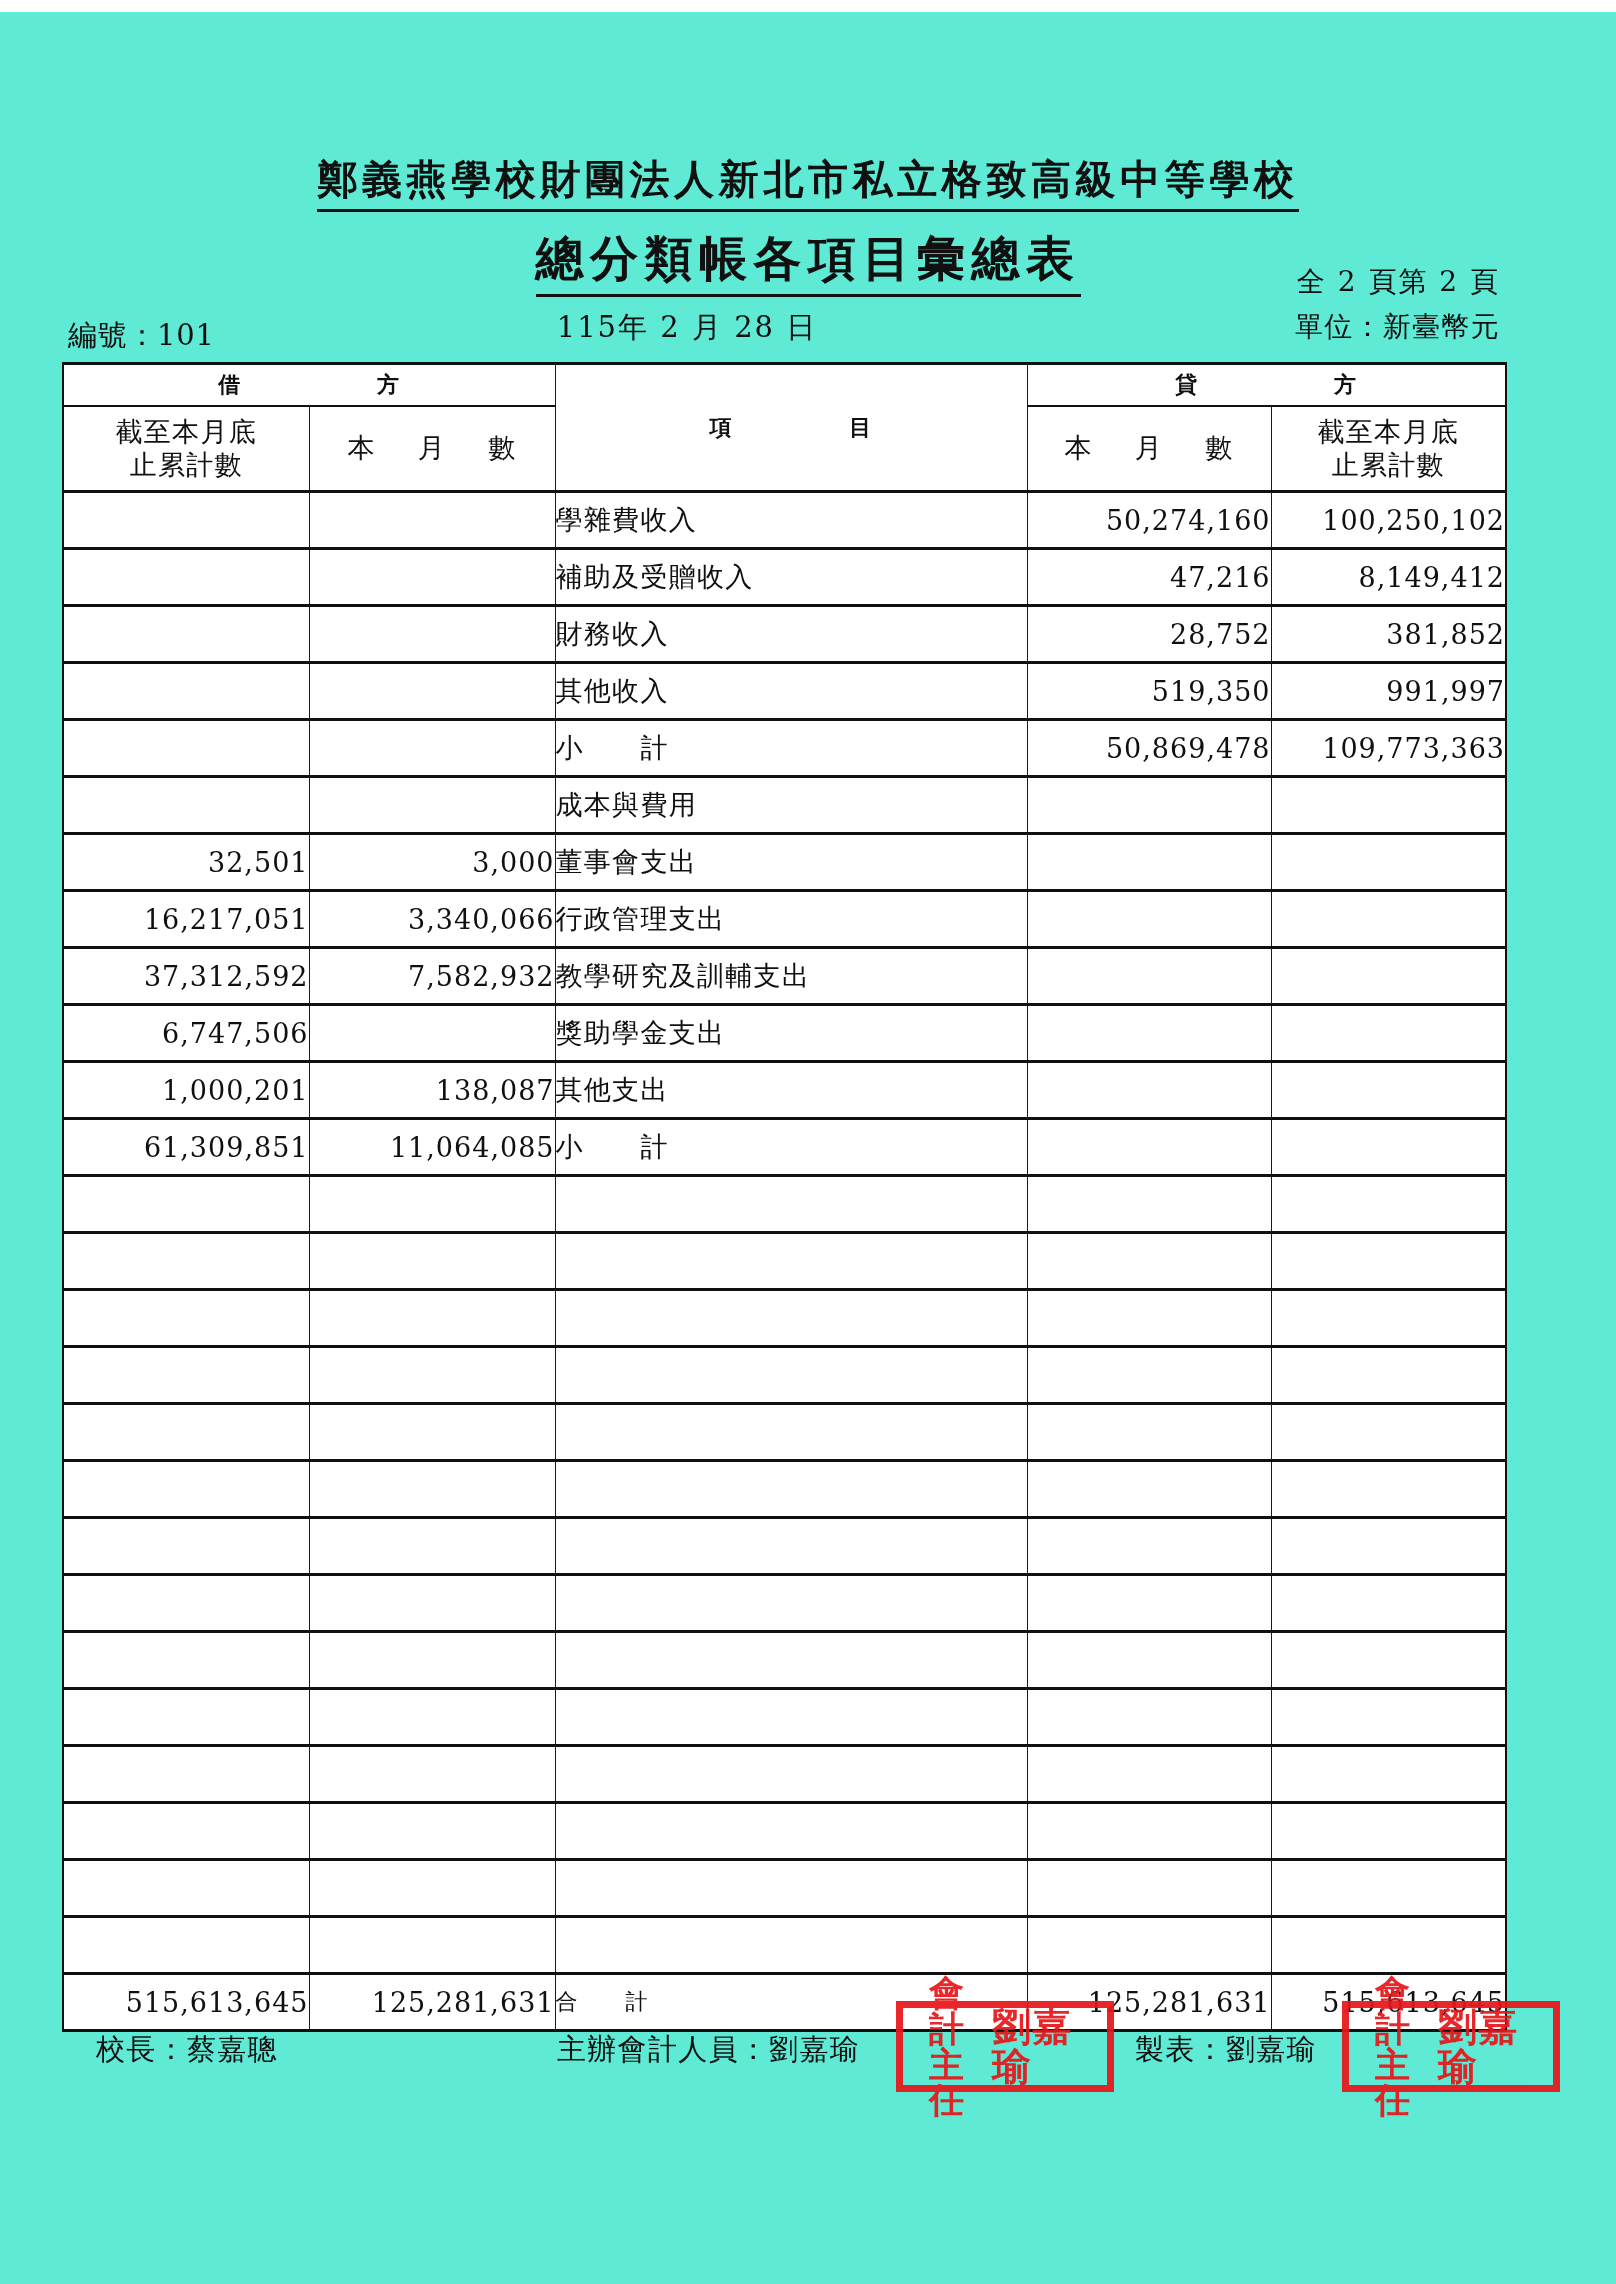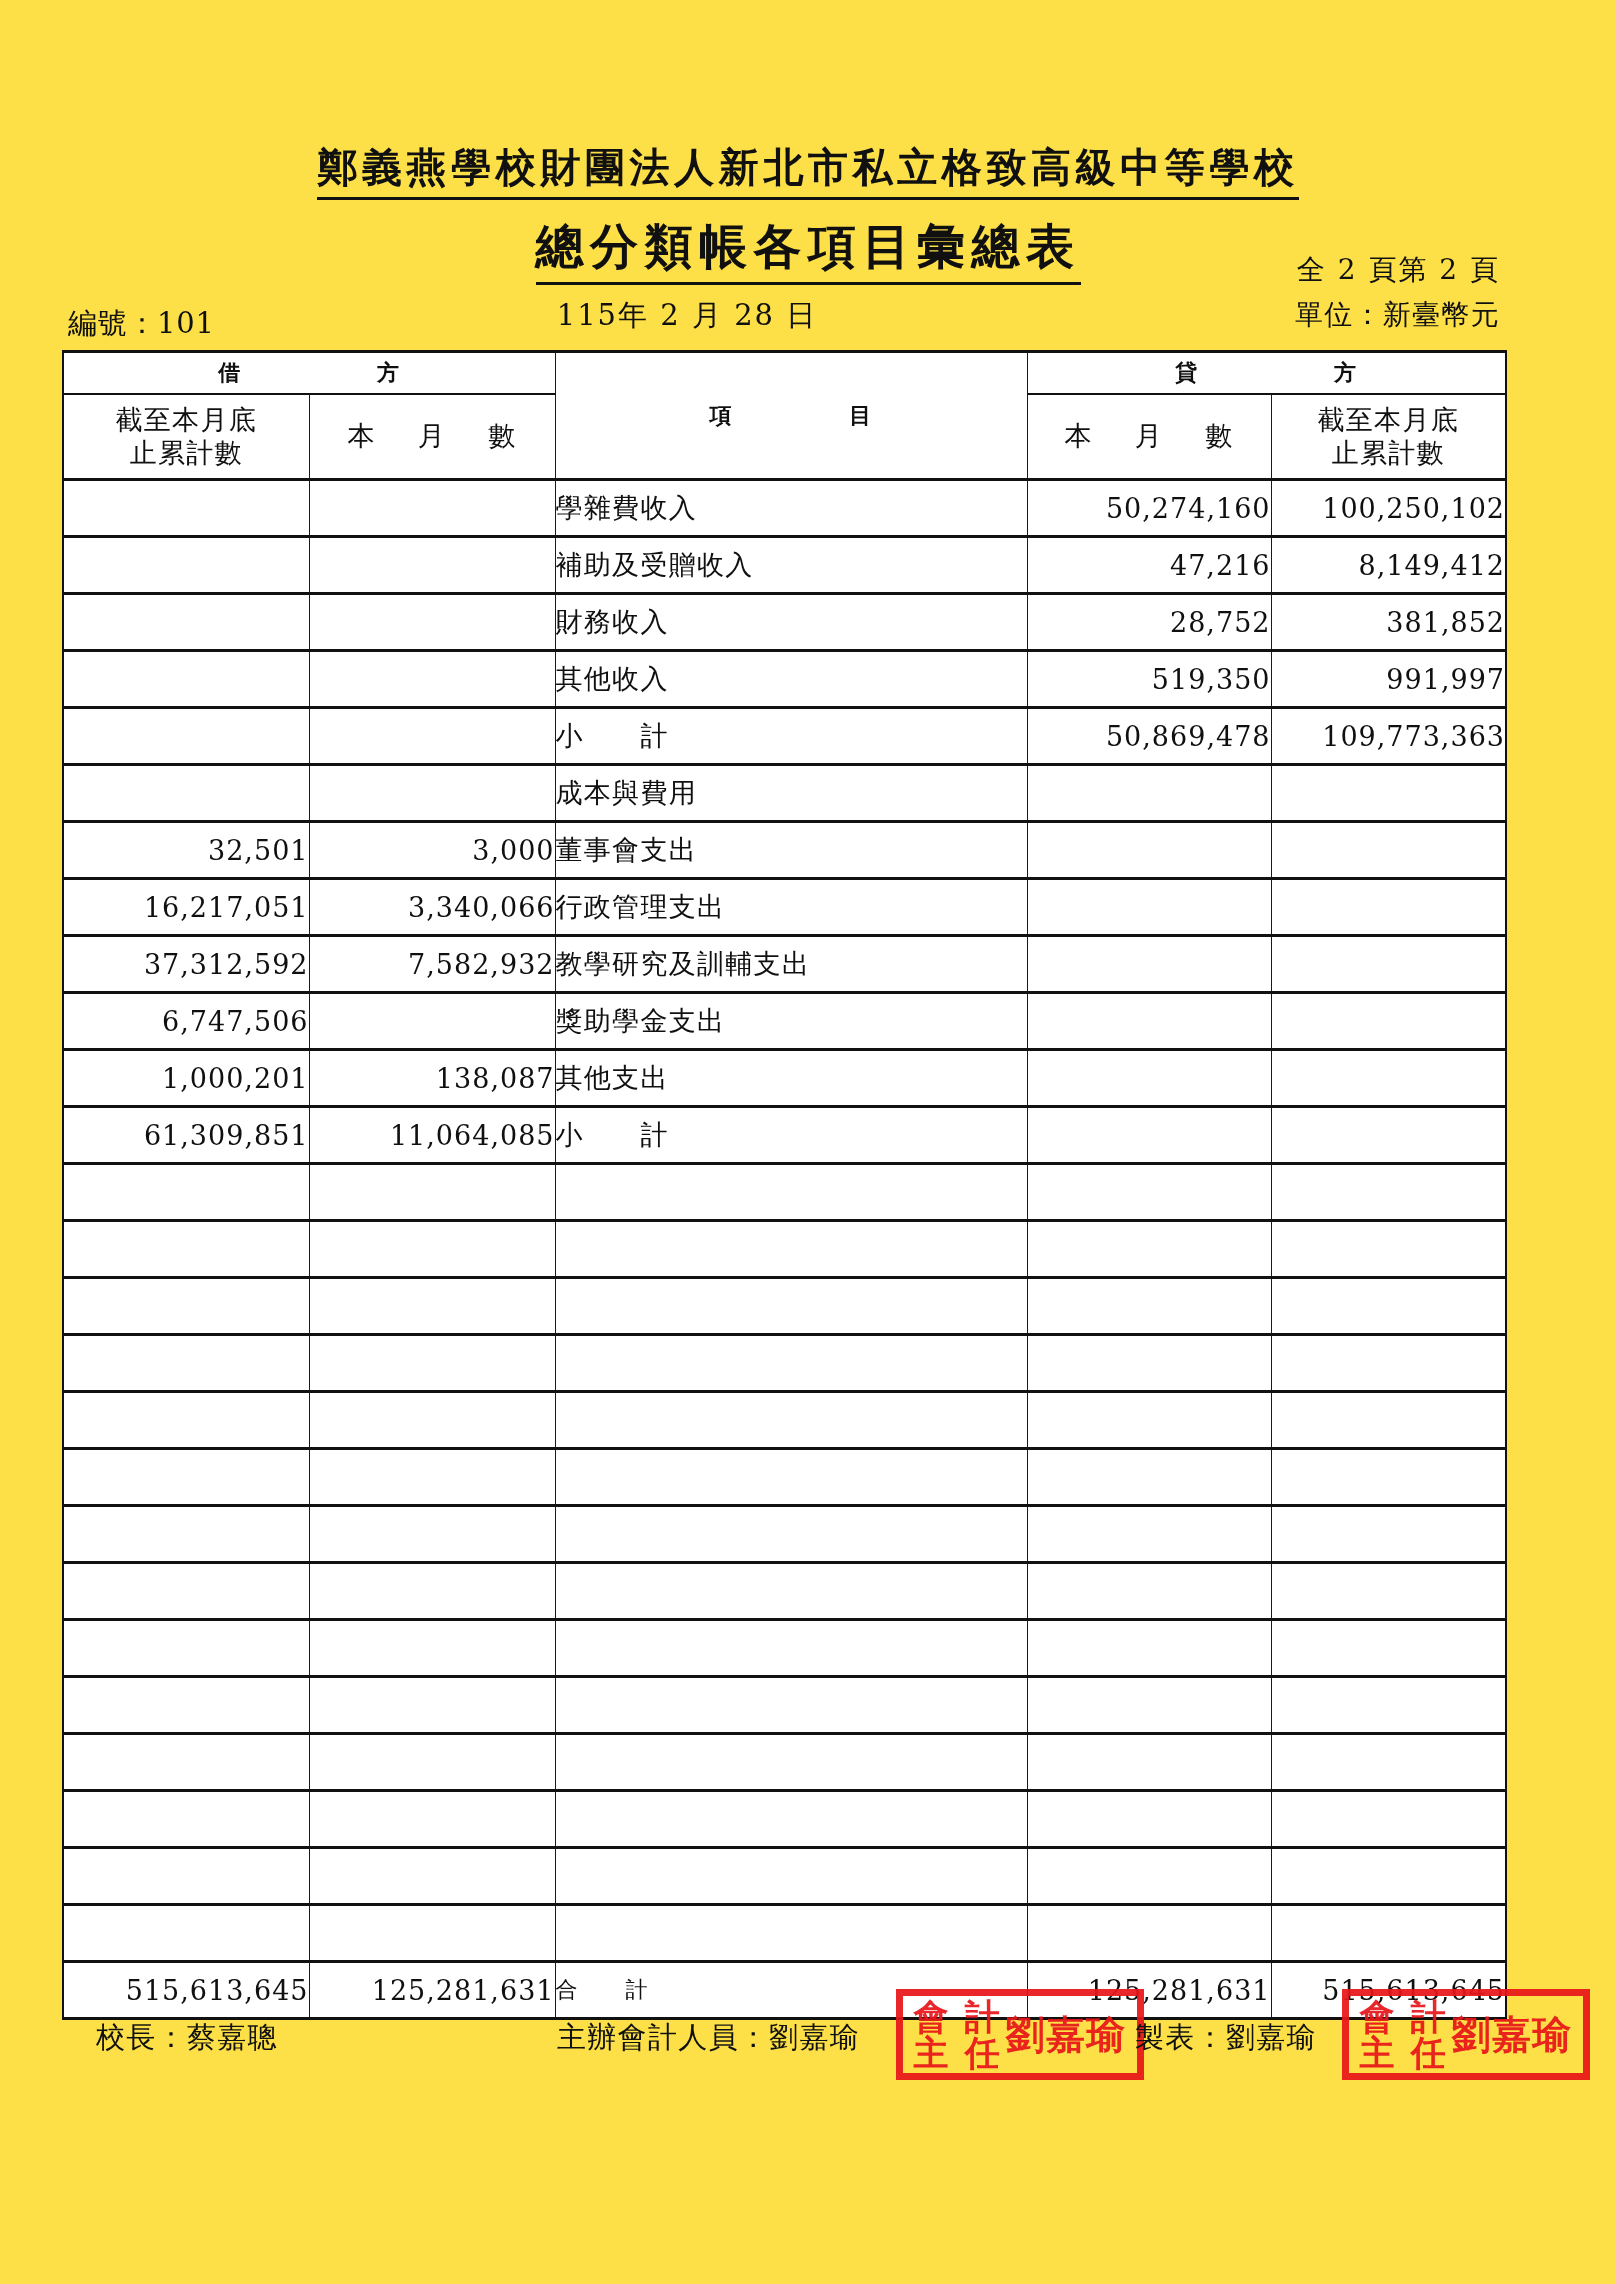--- a/index.html
+++ b/index.html
@@ -12,21 +12,22 @@
     height: 2284px;
     position: relative;
     font-family: "DejaVu Serif", "Liberation Serif", serif;
     color: #101010;
     overflow: hidden;
   }
 
   .page {
     position: absolute;
     inset: 0;
-    background: #fde047;
+    background: #5eead4;
+    margin-top: 12px;
   }
 
   
   .org-title {
     position: absolute;
     top: 140px;
     left: 0;
     width: 1616px;
     text-align: center;
     font-size: 40px;
@@ -222,21 +223,21 @@
   }
   .seal-principal {
     left: 296px;
     top: 13px;
     width: 235px;
     height: 83px;
     font-size: 40px;
     letter-spacing: 2.6px;
   }
   .seal-block {
-    width: 248px;
+    width: 218px;
     height: 91px;
     top: 9px;
     font-size: 35px;
     line-height: 1.02;
     letter-spacing: 2px;
     padding: 0 3.9px;
   }
   .seal-acct1 { left: 896px; }
   .seal-acct2 { left: 1342px; }
   .seal-block .stack {

